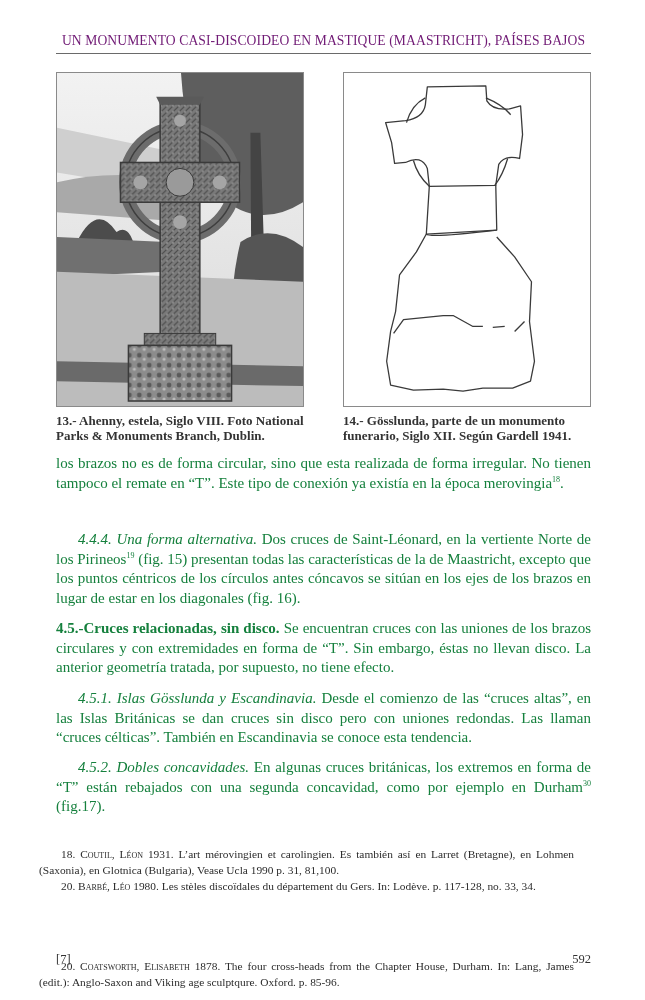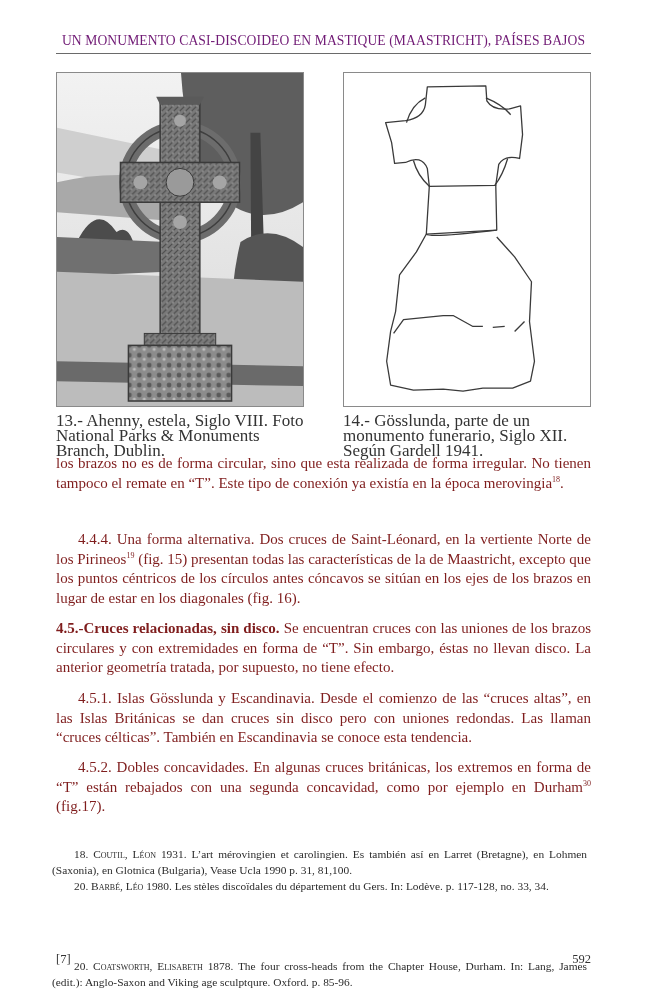--- a/index.html
+++ b/index.html
@@ -7,30 +7,30 @@
          font-family: "Liberation Serif", "DejaVu Serif", serif; color: #2a2a2a; }
   .running-head { position: absolute; left: 56px; top: 33px; width: 535px; text-align: center;
          font-size: 13.6px; letter-spacing: 0.1px; color: #701a75; white-space: nowrap; }
   .head-rule { position: absolute; left: 56px; top: 53px; width: 535px; height: 0;
          border-top: 1.3px solid #6a6a6a; }
   .figure { position: absolute; top: 72px; width: 248px; height: 335px;
          border: 1px solid #8a8a8a; box-sizing: border-box; background: #fff; overflow: hidden; }
   .fig-left { left: 56px; }
   .fig-right { left: 343px; }
   .figure svg { display: block; width: 100%; height: 100%; }
-  .caption { position: absolute; top: 413px; width: 250px; font-size: 17px; line-height: 15px; color: #333; }
+  .caption { position: absolute; top: 413px; width: 250px; font-size: 13px; line-height: 15px; color: #333; font-weight: bold; }
   .cap-left { left: 56px; }
   .cap-right { left: 343px; }
   .body-text { position: absolute; left: 56px; width: 535px; font-size: 15px; line-height: 19.6px;
-         text-align: justify; color: #7f1d1d; }
+         text-align: justify; color: #15803d; }
   .indent { text-indent: 22px; }
-  .it { }
+  .it { font-style: italic; }
   .bold { font-weight: bold; }
   sup { font-size: 8px; vertical-align: 6px; line-height: 0; }
-  .fn { position: absolute; left: 52px; width: 535px; font-size: 11.4px; line-height: 16px;
+  .fn { position: absolute; left: 39px; width: 535px; font-size: 11.4px; line-height: 16px;
          text-align: justify; color: #2b2b2b; }
   .sc { font-variant: small-caps; }
   .folio { position: absolute; top: 952px; font-size: 12.5px; color: #333; }
   .folio-left { left: 56px; }
   .folio-right { right: 54px; }
 </style>
 </head>
 <body>
 
 <div class="running-head">UN MONUMENTO CASI-DISCOIDEO EN MASTIQUE (MAASTRICHT), PAÍSES BAJOS</div>

